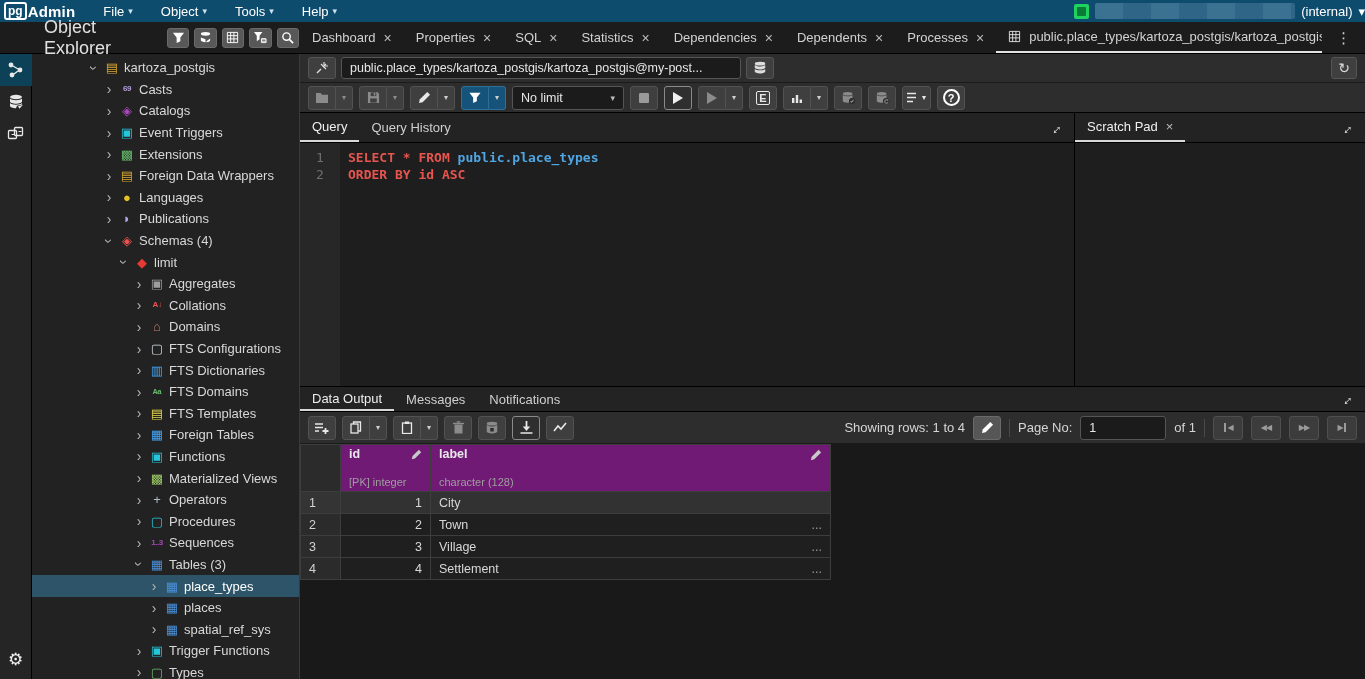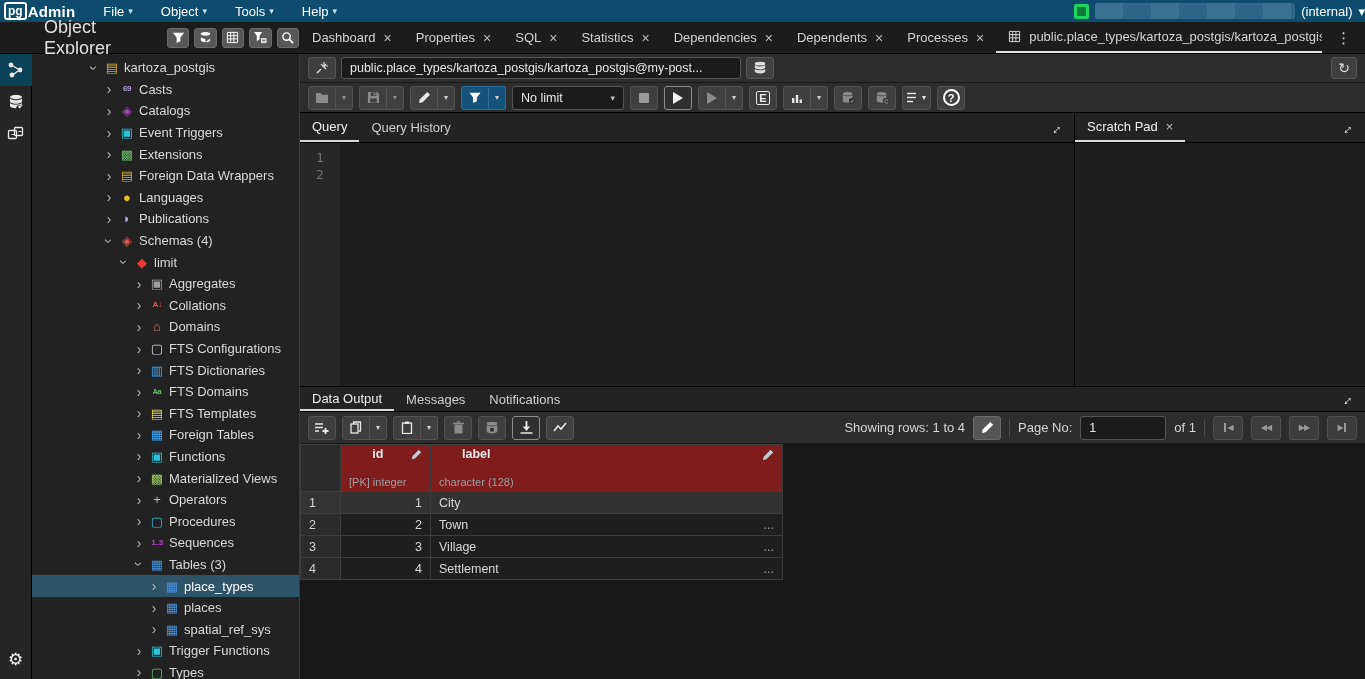--- a/index.html
+++ b/index.html
@@ -105,21 +105,21 @@
   .out-right { margin-left:auto; display:flex; align-items:center; gap:8px; color:#d6d6d6; font-size:13px; }
   .sep-v { width:1px; height:18px; background:#4a4a4a; }
   .page-input { width:86px; height:24px; background:#1b1b1b; border:1px solid #555; border-radius:3px; color:#e8e8e8; font-size:12.5px; padding:0 8px; font-family:"Liberation Sans",sans-serif; }
   .pg-btn { width:30px; height:24px; background:#3c3c3c; border:1px solid #4f4f4f; border-radius:3px;
     display:flex; align-items:center; justify-content:center; color:#9a9a9a; font-size:8px; letter-spacing:-1px; }
   .pg-bar { display:inline-block; width:2px; height:9px; background:#9a9a9a; margin:0 1px; }
 
   .grid-area { flex:1; background:#191919; overflow:hidden; }
   table.grid { border-collapse:collapse; table-layout:fixed; font-size:12.5px; }
   .grid th, .grid td { border:1px solid #3d3d3d; padding:2px 8px; }
-  .grid th { background:#7f1d1d; text-align:center; vertical-align:top; font-weight:normal; }
+  .grid th { background:#701a75; text-align:left; vertical-align:top; font-weight:normal; }
   .col-head-name { font-weight:bold; color:#e8e8e8; font-size:12.5px; line-height:14px; }
   .col-head-type { color:#9e9e9e; font-size:11px; line-height:13px;margin-top:15px; }
   .th-inner { display:flex; align-items:flex-start; }
   .th-pencil { margin-left:auto; color:#c9c9c9; padding-top:2px; }
   .grid td.rownum, .grid th.rownum { background:#2b2b2b; color:#d2d2d2; text-align:left; width:40px; }
   .grid td { background:#1f1f1f; color:#d8d8d8; height:22px; }
   .grid tr.hl td { background:#323232; }
   .grid tr.hl td.rownum { background:#343434; }
   .grid td.idcell { text-align:right; }
   .cell-flex { display:flex; }
@@ -555,20 +555,21 @@
               </div>
             <div class="panel-expand">
                 <span class="expand-glyph">↔</span>
               </div>
           </div>
           <div class="editor">
             <div class="gutter" id="gutter">
                 <div>1</div>
                 <div>2</div>
               </div>
+            <div class="code" id="code"><div><span class="tok-keyword">SELECT * FROM </span><span class="tok-identifier">public.place_types</span></div><div><span class="tok-keyword">ORDER BY id ASC</span></div></div>
           </div>
         </div>
         <div class="scratch-panel">
           <div class="panel-tabs">
             <div class="ptab active">
               <span>Scratch Pad</span>
               <span class="x">×</span>
             </div>
             <div class="panel-expand">
                 <span class="expand-glyph">↔</span>
@@ -673,21 +674,21 @@
                       <div class="col-head-name">id</div>
                       <div class="col-head-type">[PK] integer</div>
                     </div>
                     <span class="th-pencil">
                       <svg class="ic" width="11" height="11" viewBox="0 0 14 14">
                           <path fill="currentColor" d="M1 13l1-4 8-8 3 3-8 8z"></path>
                         </svg>
                     </span>
                   </div>
                 </th>
-                <th style="width:352px">
+                <th style="width:400px">
                   <div class="th-inner">
                     <div>
                       <div class="col-head-name">label</div>
                       <div class="col-head-type">character (128)</div>
                     </div>
                     <span class="th-pencil">
                       <svg class="ic" width="12" height="12" viewBox="0 0 14 14">
                           <path fill="currentColor" d="M1 13l1-4 8-8 3 3-8 8z"></path>
                         </svg>
                     </span>

